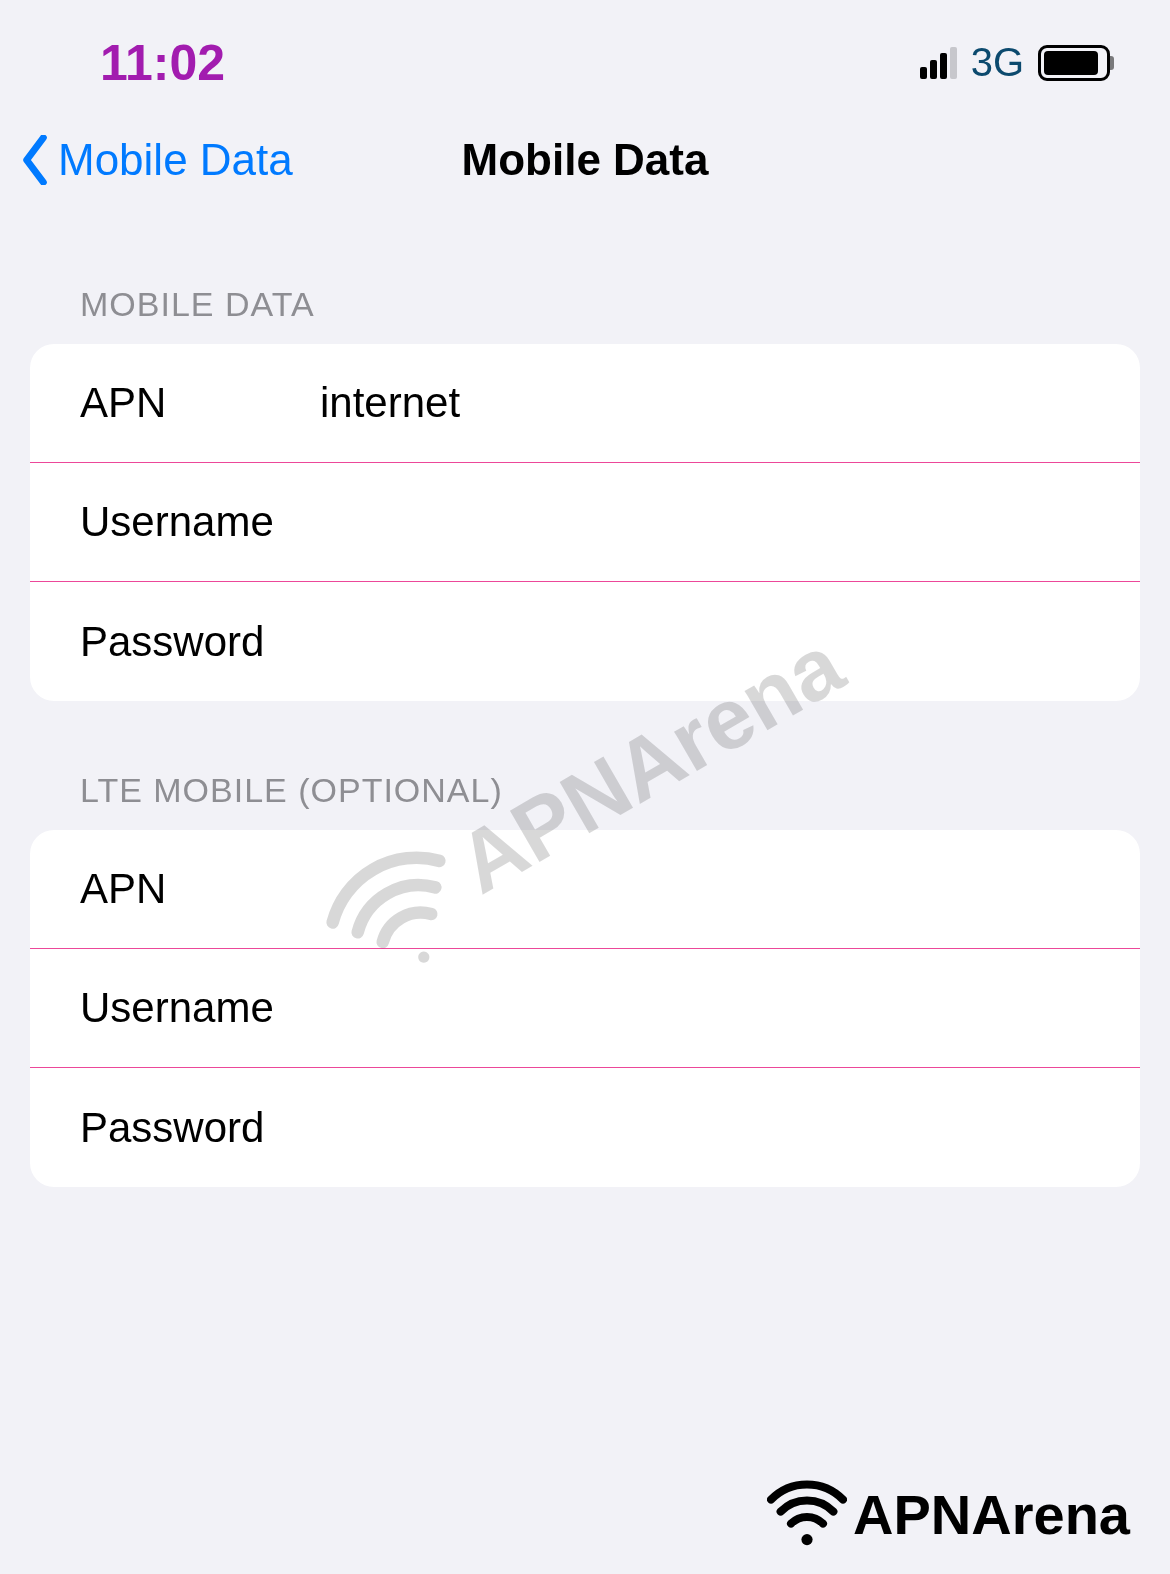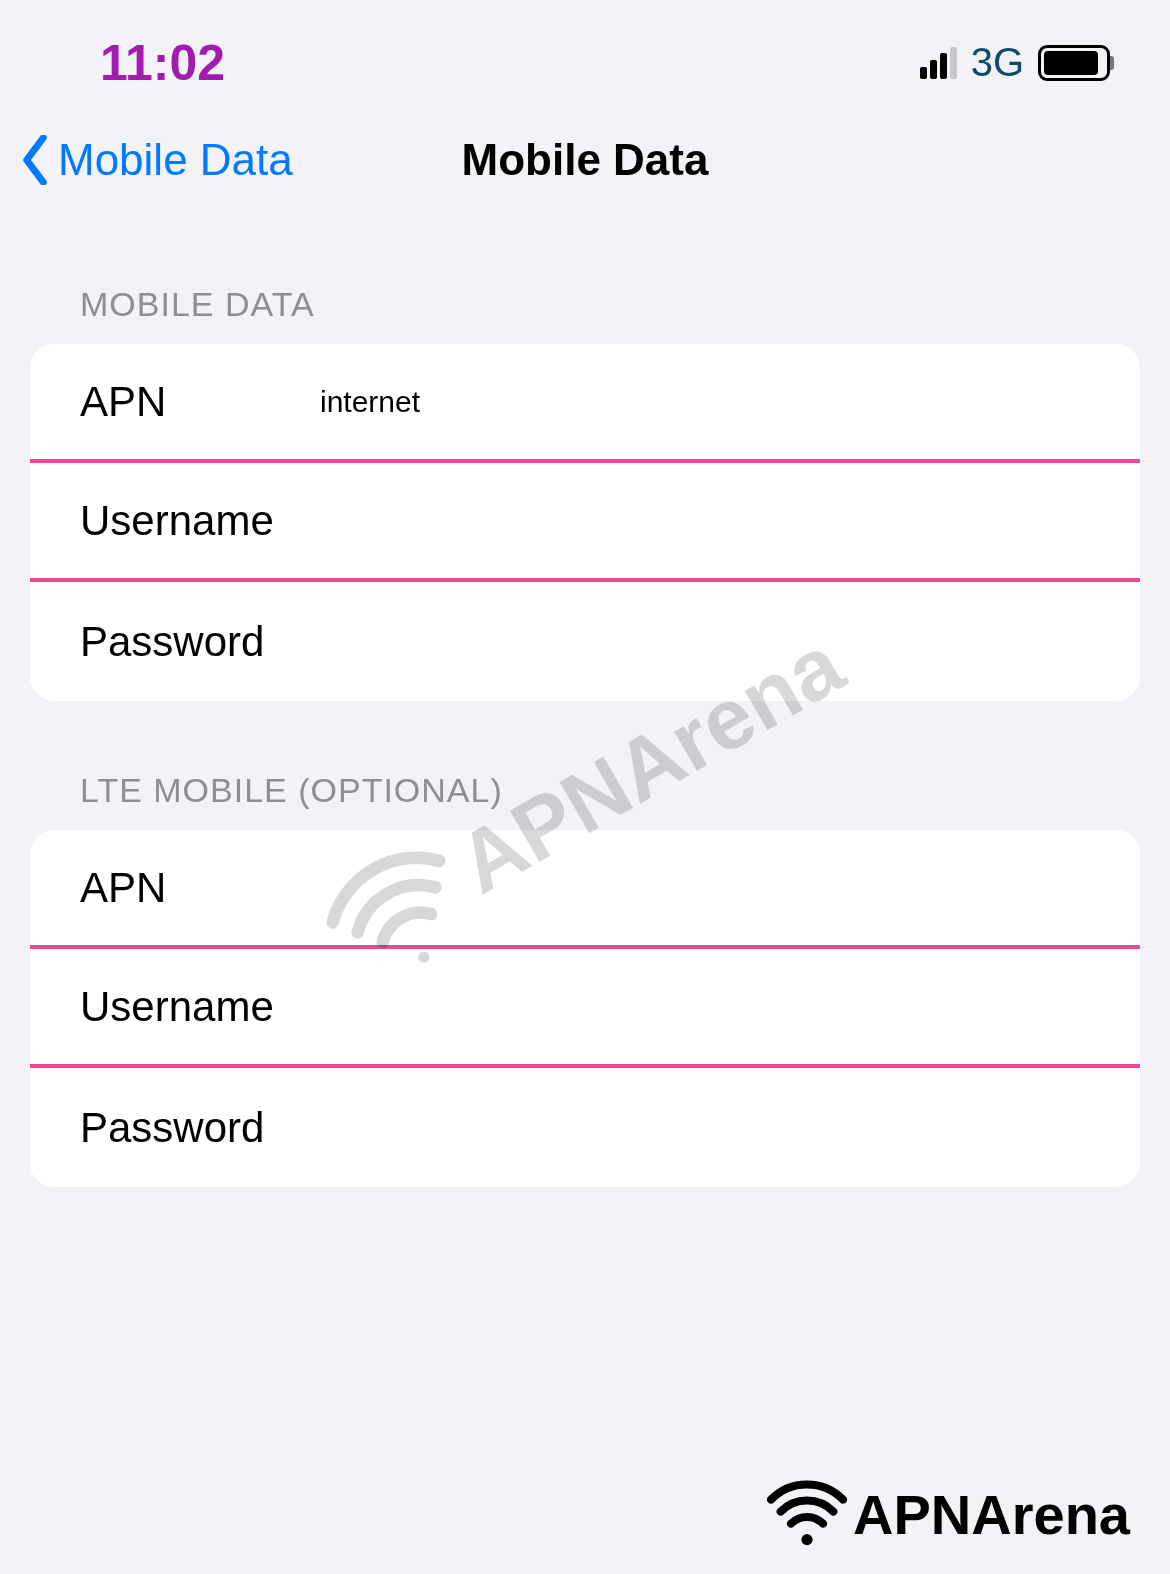--- a/index.html
+++ b/index.html
@@ -135,37 +135,37 @@
       border-radius: 24px;
       margin: 0 30px;
       overflow: hidden;
     }
     
     .settings-row {
       display: flex;
       align-items: center;
       padding: 0 50px;
       height: 119px;
-      border-bottom: 4px solid #ec4899;
+      border-bottom: 1px solid #ec4899;
     }
     
     .settings-row:last-child {
       border-bottom: none;
     }
     
     .row-label {
       font-size: 42px;
       font-weight: 400;
       color: #000;
       width: 240px;
       flex-shrink: 0;
     }
     
     .row-input {
-      font-size: 30px;
+      font-size: 42px;
       font-weight: 400;
       color: #000;
       border: none;
       outline: none;
       background: transparent;
       flex: 1;
       font-family: inherit;
     }
     
     

